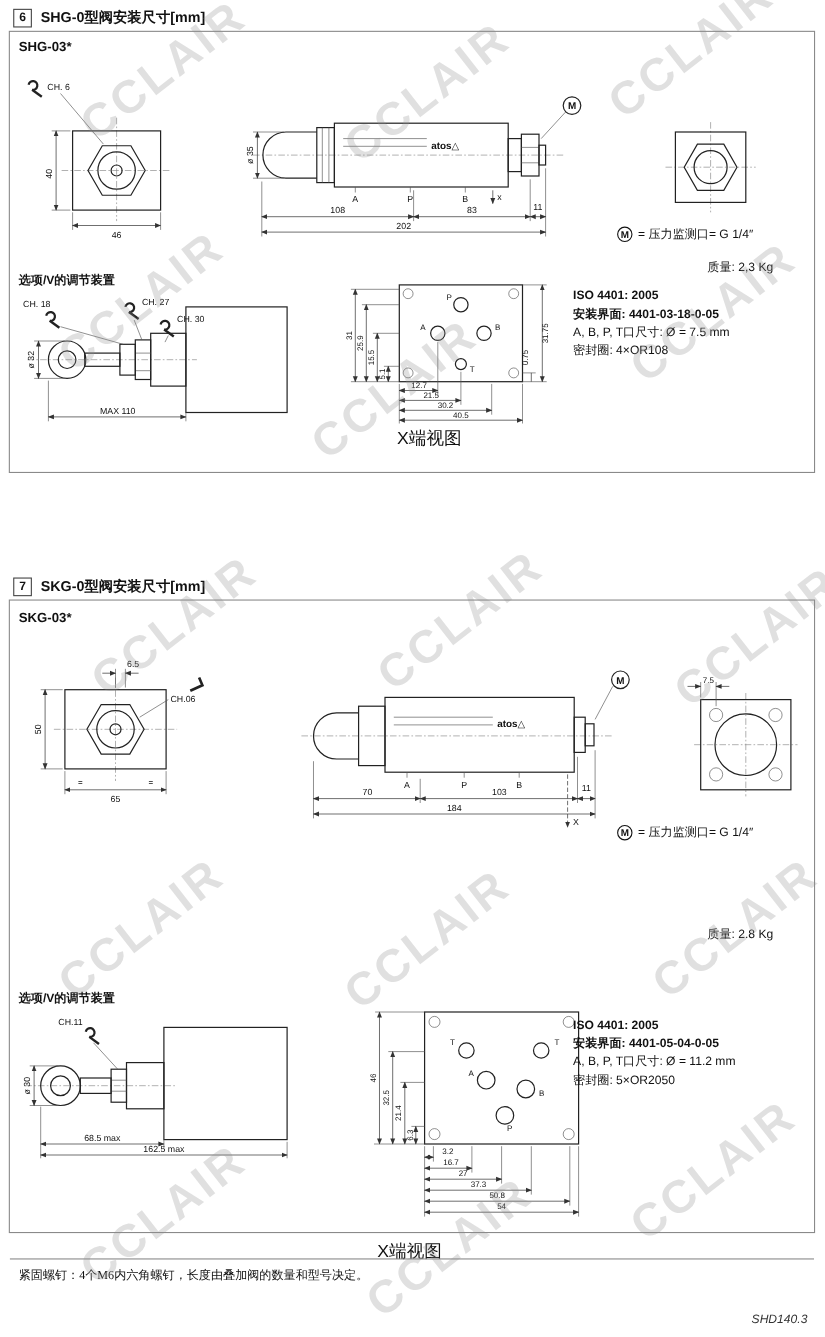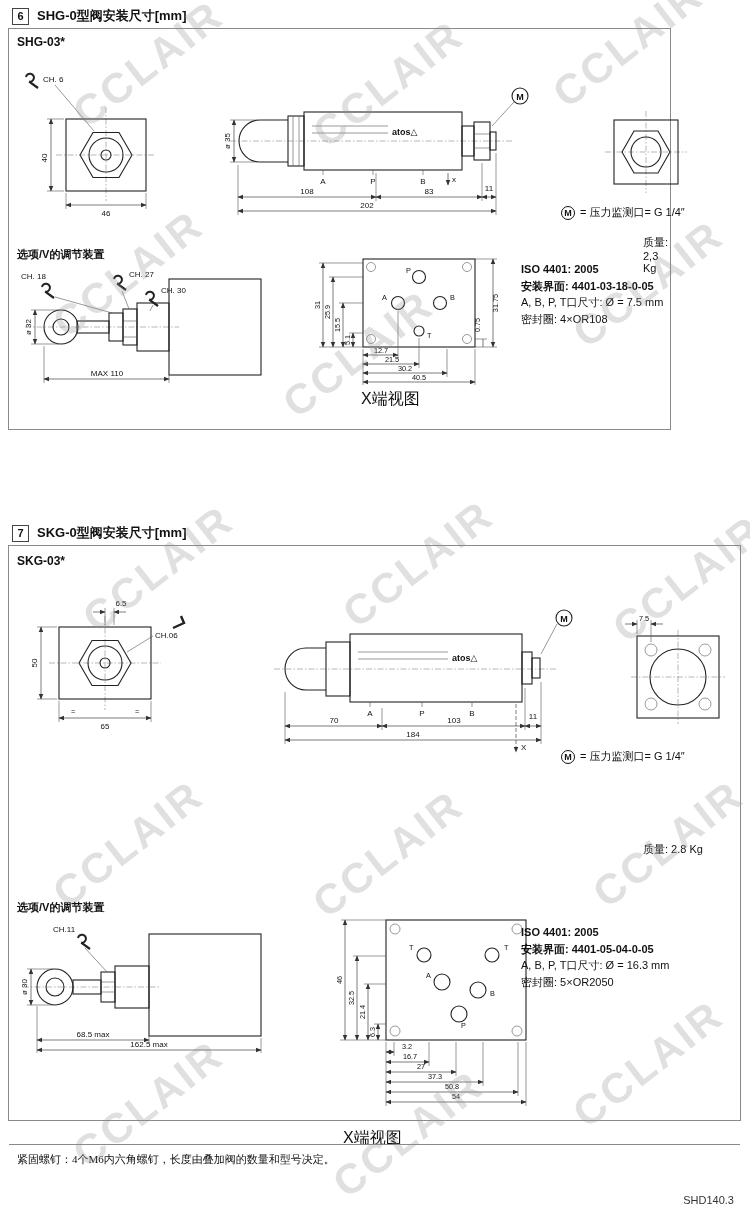--- a/index.html
+++ b/index.html
@@ -68,21 +68,21 @@
   <span class="wm" style="left:580px;top:820px;">CCLAIR</span>
   <span class="wm" style="left:60px;top:1080px;">CCLAIR</span>
   <span class="wm" style="left:320px;top:1110px;">CCLAIR</span>
   <span class="wm" style="left:560px;top:1040px;">CCLAIR</span>
 
   <div class="sec-header" style="left:12px;top:7px;">
     <div class="numbox">6</div>
     <div class="sec-title">SHG-0型阀安装尺寸[mm]</div>
   </div>
 
-  <div class="secbox" style="left:8px;top:28px;width:663px;height:402px;text-decoration:underline;">
+  <div class="secbox" style="left:8px;top:28px;width:733px;height:402px;text-decoration:underline;">
 
     <div class="abs model" style="left:8px;top:6px;">SHG-03*</div>
 
     <svg class="abs" style="left:12px;top:40px;" width="180" height="150" viewBox="0 0 180 150">
       <line class="cl" x1="85" y1="38" x2="85" y2="132"></line>
       <line class="cl" x1="35" y1="86" x2="135" y2="86"></line>
       <rect class="ln" x="45" y="50" width="80" height="72"></rect>
       <polygon class="ln" points="111,86 98,108.5 72,108.5 59,86 72,63.5 98,63.5"></polygon>
       <circle class="ln" cx="85" cy="86" r="17"></circle>
       <circle class="ln" cx="85" cy="86" r="5"></circle>
@@ -420,22 +420,22 @@
       <text x="111" y="173" class="t7" text-anchor="middle">37.3</text>
       <text x="128" y="183" class="t7" text-anchor="middle">50.8</text>
       <text x="132" y="193" class="t7" text-anchor="middle">54</text>
     </svg>
 
     <div class="abs caption" style="left:334px;top:582px;">X端视图</div>
 
     <div class="abs isoblock" style="left:512px;top:378px;">
       <div class="b">ISO 4401: 2005</div>
       <div class="b">安装界面: 4401-05-04-0-05</div>
-      <div>A, B, P, T口尺寸: Ø = 16.3 mm</div>
+      <div>A, B, P, T口尺寸: Ø = 11.2 mm</div>
       <div>密封圈: 5×OR2050</div>
     </div>
 
     <div class="abs" style="left:0;top:598px;width:731px;border-top:1px solid #8a8a8a;"></div>
     <div class="abs notetext" style="left:8px;top:606px;width:715px;font-family:Liberation Serif, serif;">紧固螺钉：4个M6内六角螺钉，长度由叠加阀的数量和型号决定。</div>
   </div>
 
-  <div class="abs footer" style="right:16px;top:1194px;">SHD140.3</div>
+  <div class="abs footer" style="right:16px;top:1194px;font-style:italic;">SHD140.3</div>
 </div>
 
 </body></html>

